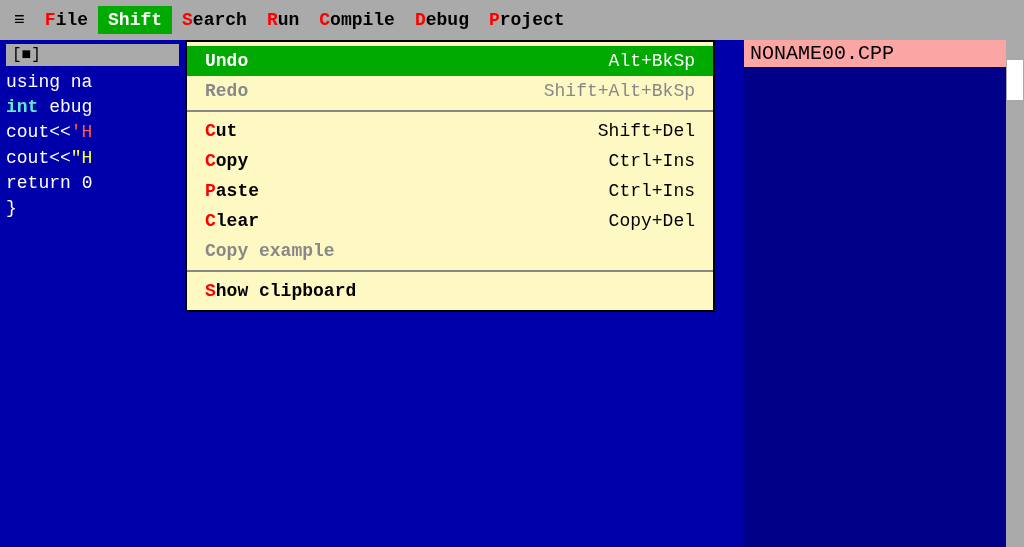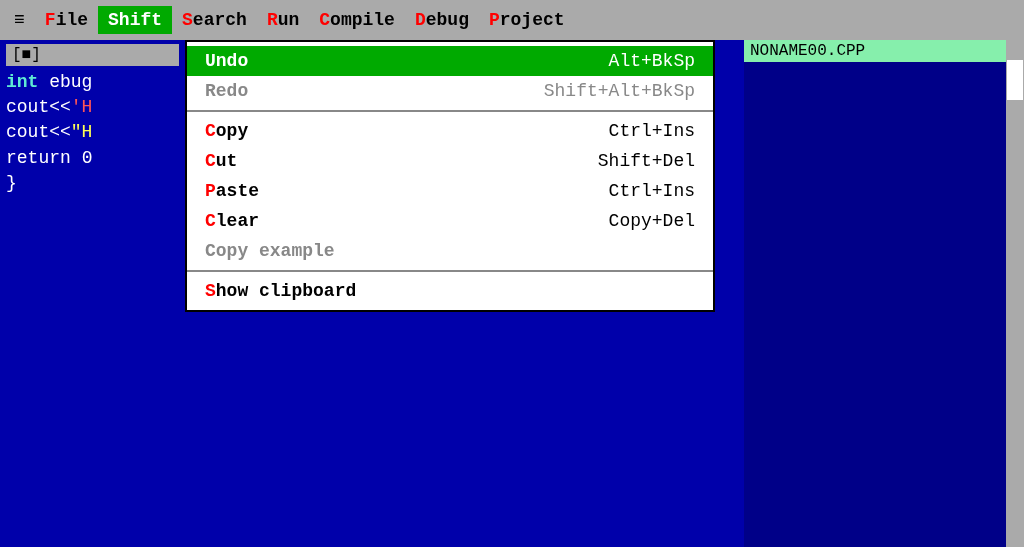--- a/index.html
+++ b/index.html
@@ -101,23 +101,23 @@
     #noname-window {
       position: absolute;
       top: 40px;
       right: 0;
       width: 280px;
       height: 507px;
       background-color: #000088;
     }
 
     #noname-titlebar {
-      background-color: #86efac;
-      color: #000000;
-      font-size: 16px;
+      background-color: #fca5a5;
+      color: #000000;
+      font-size: 20px;
       padding: 2px 6px;
       display: flex;
       align-items: flex-end;
       justify-content: space-between;
     }
 
     
     #scrollbar {
       position: absolute;
       right: 0;
@@ -136,21 +136,21 @@
       background-color: #FFFFFF;
       margin-top: 20px;
     }
 
     
     #dropdown {
       position: absolute;
       top: 40px;
       left: 185px;
       width: 530px;
-      background-color: #ffffff;
+      background-color: #fef9c3;
       border: 2px solid #000000;
       z-index: 100;
       font-size: 18px;
     }
 
     .dropdown-section {
       padding: 4px 0;
       border-bottom: 2px solid #888888;
     }
 
@@ -257,20 +257,23 @@
   </div>
 </div>
 
 <div id="bg-main"></div>
 
 <div id="editor">
   <div id="editor-titlebar">
     <span>[■]</span>
   </div>
   <div class="code-line">
+    <span style="color:#FFFFFF">using na</span>
+  </div>
+  <div class="code-line">
     <span class="code-keyword">int</span><span class="code-white"> ebug</span>
   </div>
   <div class="code-line">
     <span style="color:#FFFFFF">cout&lt;&lt;</span><span style="color:#FF5555">'H</span>
   </div>
   <div class="code-line">
     <span style="color:#FFFFFF">cout&lt;&lt;</span><span style="color:#FFFF55">"H</span>
   </div>
   <div class="code-line">
     <span style="color:#FFFFFF">return </span><span style="color:#FFFFFF">0</span>
@@ -303,29 +306,29 @@
       <span class="item-label">
         <span class="first-letter">R</span>edo
       </span>
       <span class="item-shortcut">Shift+Alt+BkSp</span>
     </div>
   </div>
 
   <div class="dropdown-section">
     <div class="dropdown-item">
       <span class="item-label">
+        <span class="first-letter">C</span>ut
+      </span>
+      <span class="item-shortcut">Shift+Del</span>
+    </div>
+    <div class="dropdown-item">
+      <span class="item-label">
         <span class="first-letter">C</span>opy
       </span>
       <span class="item-shortcut">Ctrl+Ins</span>
-    </div>
-    <div class="dropdown-item">
-      <span class="item-label">
-        <span class="first-letter">C</span>ut
-      </span>
-      <span class="item-shortcut">Shift+Del</span>
     </div>
     <div class="dropdown-item">
       <span class="item-label">
         <span class="first-letter">P</span>aste
       </span>
       <span class="item-shortcut">Ctrl+Ins</span>
     </div>
     <div class="dropdown-item">
       <span class="item-label">
         <span class="first-letter">C</span>lear

